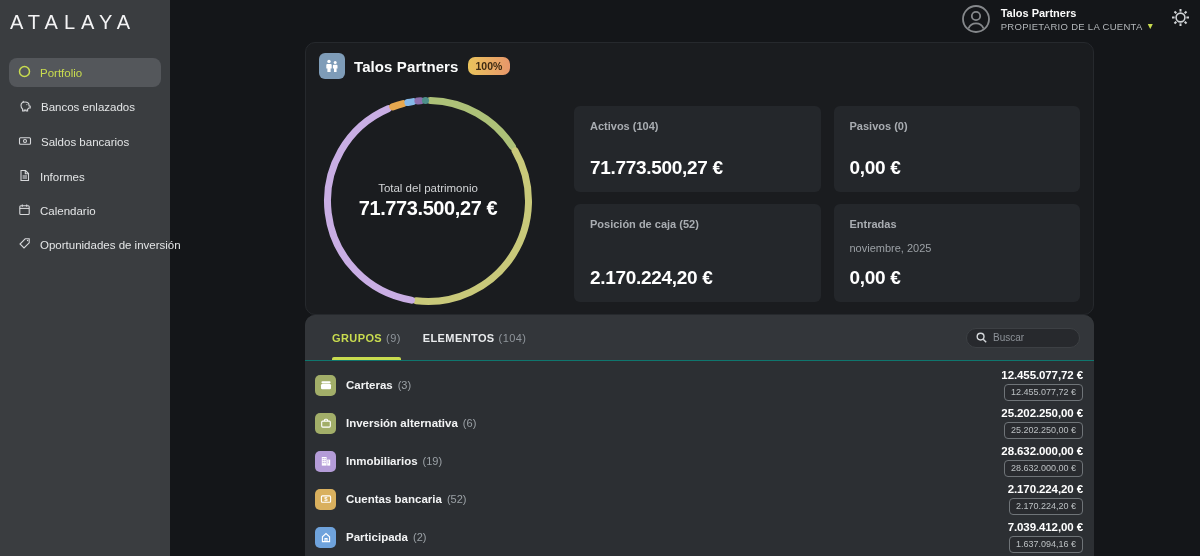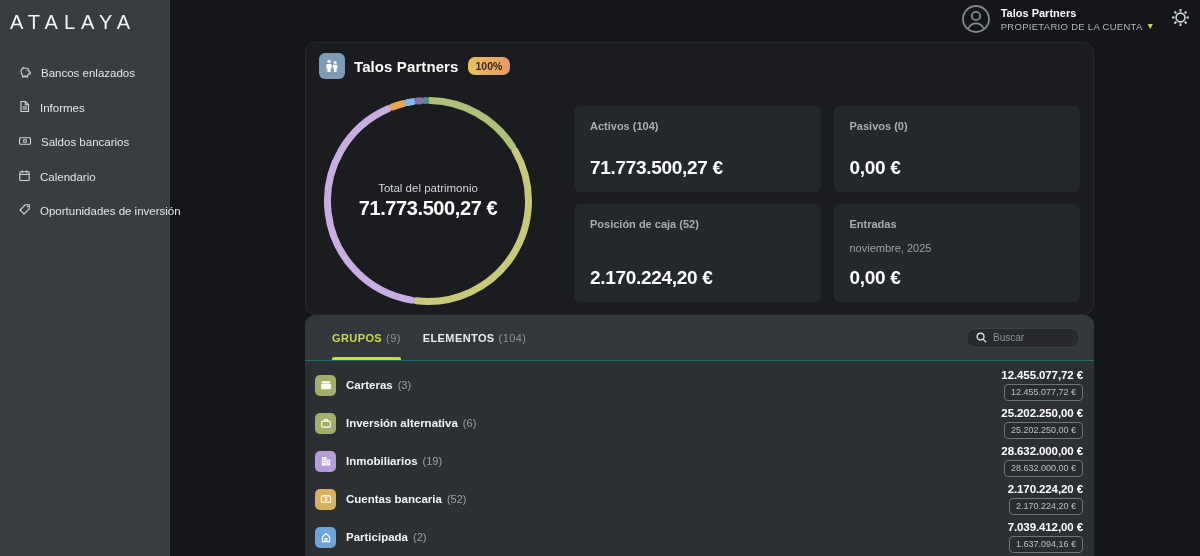--- a/index.html
+++ b/index.html
@@ -122,43 +122,49 @@
     font-size:9px; color:#bcc0c3; background:#292b2f;
     border:1px solid #6f7478; border-radius:4px; padding:1px 6px; line-height:1.5;
   }
 </style>
 </head>
 <body>
 
 <div class="sidebar">
   <div class="logo">ATALAYA</div>
   <div class="nav" id="nav">
+      <div class="nav-item active">
+        <span><svg width="13" height="13" viewBox="0 0 13 13" fill="none" stroke="currentColor" stroke-width="1.5">
+            <circle cx="6.5" cy="6.5" r="5"></circle>
+          </svg></span>
+        <span>Portfolio</span>
+      </div>
       <div class="nav-item">
         <span><svg width="14" height="14" viewBox="0 0 14 14" fill="none" stroke="currentColor" stroke-width="1.1">
             <path d="M3 6.6C3 4.5 4.8 3 7 3c2.2 0 4 1.4 4 3.2 0 .2 0 .4-.05.6l1.25.35v1.9h-1.4c-.3.5-.7.95-1.2 1.25V12H8.1v-.9H6.2v.9H4.6v-1.95C3.6 9.4 3 8.1 3 6.6z"></path>
             <circle cx="8.9" cy="5.6" r=".55" fill="currentColor" stroke="none"></circle>
             <path d="M5.4 3.1 5 1.9"></path>
           </svg></span>
         <span>Bancos enlazados</span>
+      </div>
+      <div class="nav-item">
+        <span><svg width="14" height="14" viewBox="0 0 14 14" fill="none" stroke="currentColor" stroke-width="1.1">
+            <rect x="1.5" y="3.8" width="11" height="6.4" rx="1"></rect>
+            <circle cx="7" cy="7" r="1.5"></circle>
+          </svg></span>
+        <span>Saldos bancarios</span>
       </div>
       <div class="nav-item">
         <span><svg width="13" height="13" viewBox="0 0 13 13" fill="none" stroke="currentColor" stroke-width="1.1">
             <path d="M3 1.5h4.5L10.5 4.5v7H3z"></path>
             <path d="M7.3 1.7V4.7h3"></path>
             <line x1="4.6" y1="7" x2="9" y2="7"></line>
             <line x1="4.6" y1="9" x2="9" y2="9"></line>
           </svg></span>
         <span>Informes</span>
-      </div>
-      <div class="nav-item">
-        <span><svg width="14" height="14" viewBox="0 0 14 14" fill="none" stroke="currentColor" stroke-width="1.1">
-            <rect x="1.5" y="3.8" width="11" height="6.4" rx="1"></rect>
-            <circle cx="7" cy="7" r="1.5"></circle>
-          </svg></span>
-        <span>Saldos bancarios</span>
       </div>
       <div class="nav-item">
         <span><svg width="13" height="13" viewBox="0 0 13 13" fill="none" stroke="currentColor" stroke-width="1.1">
             <rect x="1.8" y="2.8" width="9.4" height="8.7" rx="1"></rect>
             <line x1="4.3" y1="1.5" x2="4.3" y2="3.8"></line>
             <line x1="8.7" y1="1.5" x2="8.7" y2="3.8"></line>
             <line x1="1.8" y1="5.4" x2="11.2" y2="5.4"></line>
           </svg></span>
         <span>Calendario</span>
       </div>

